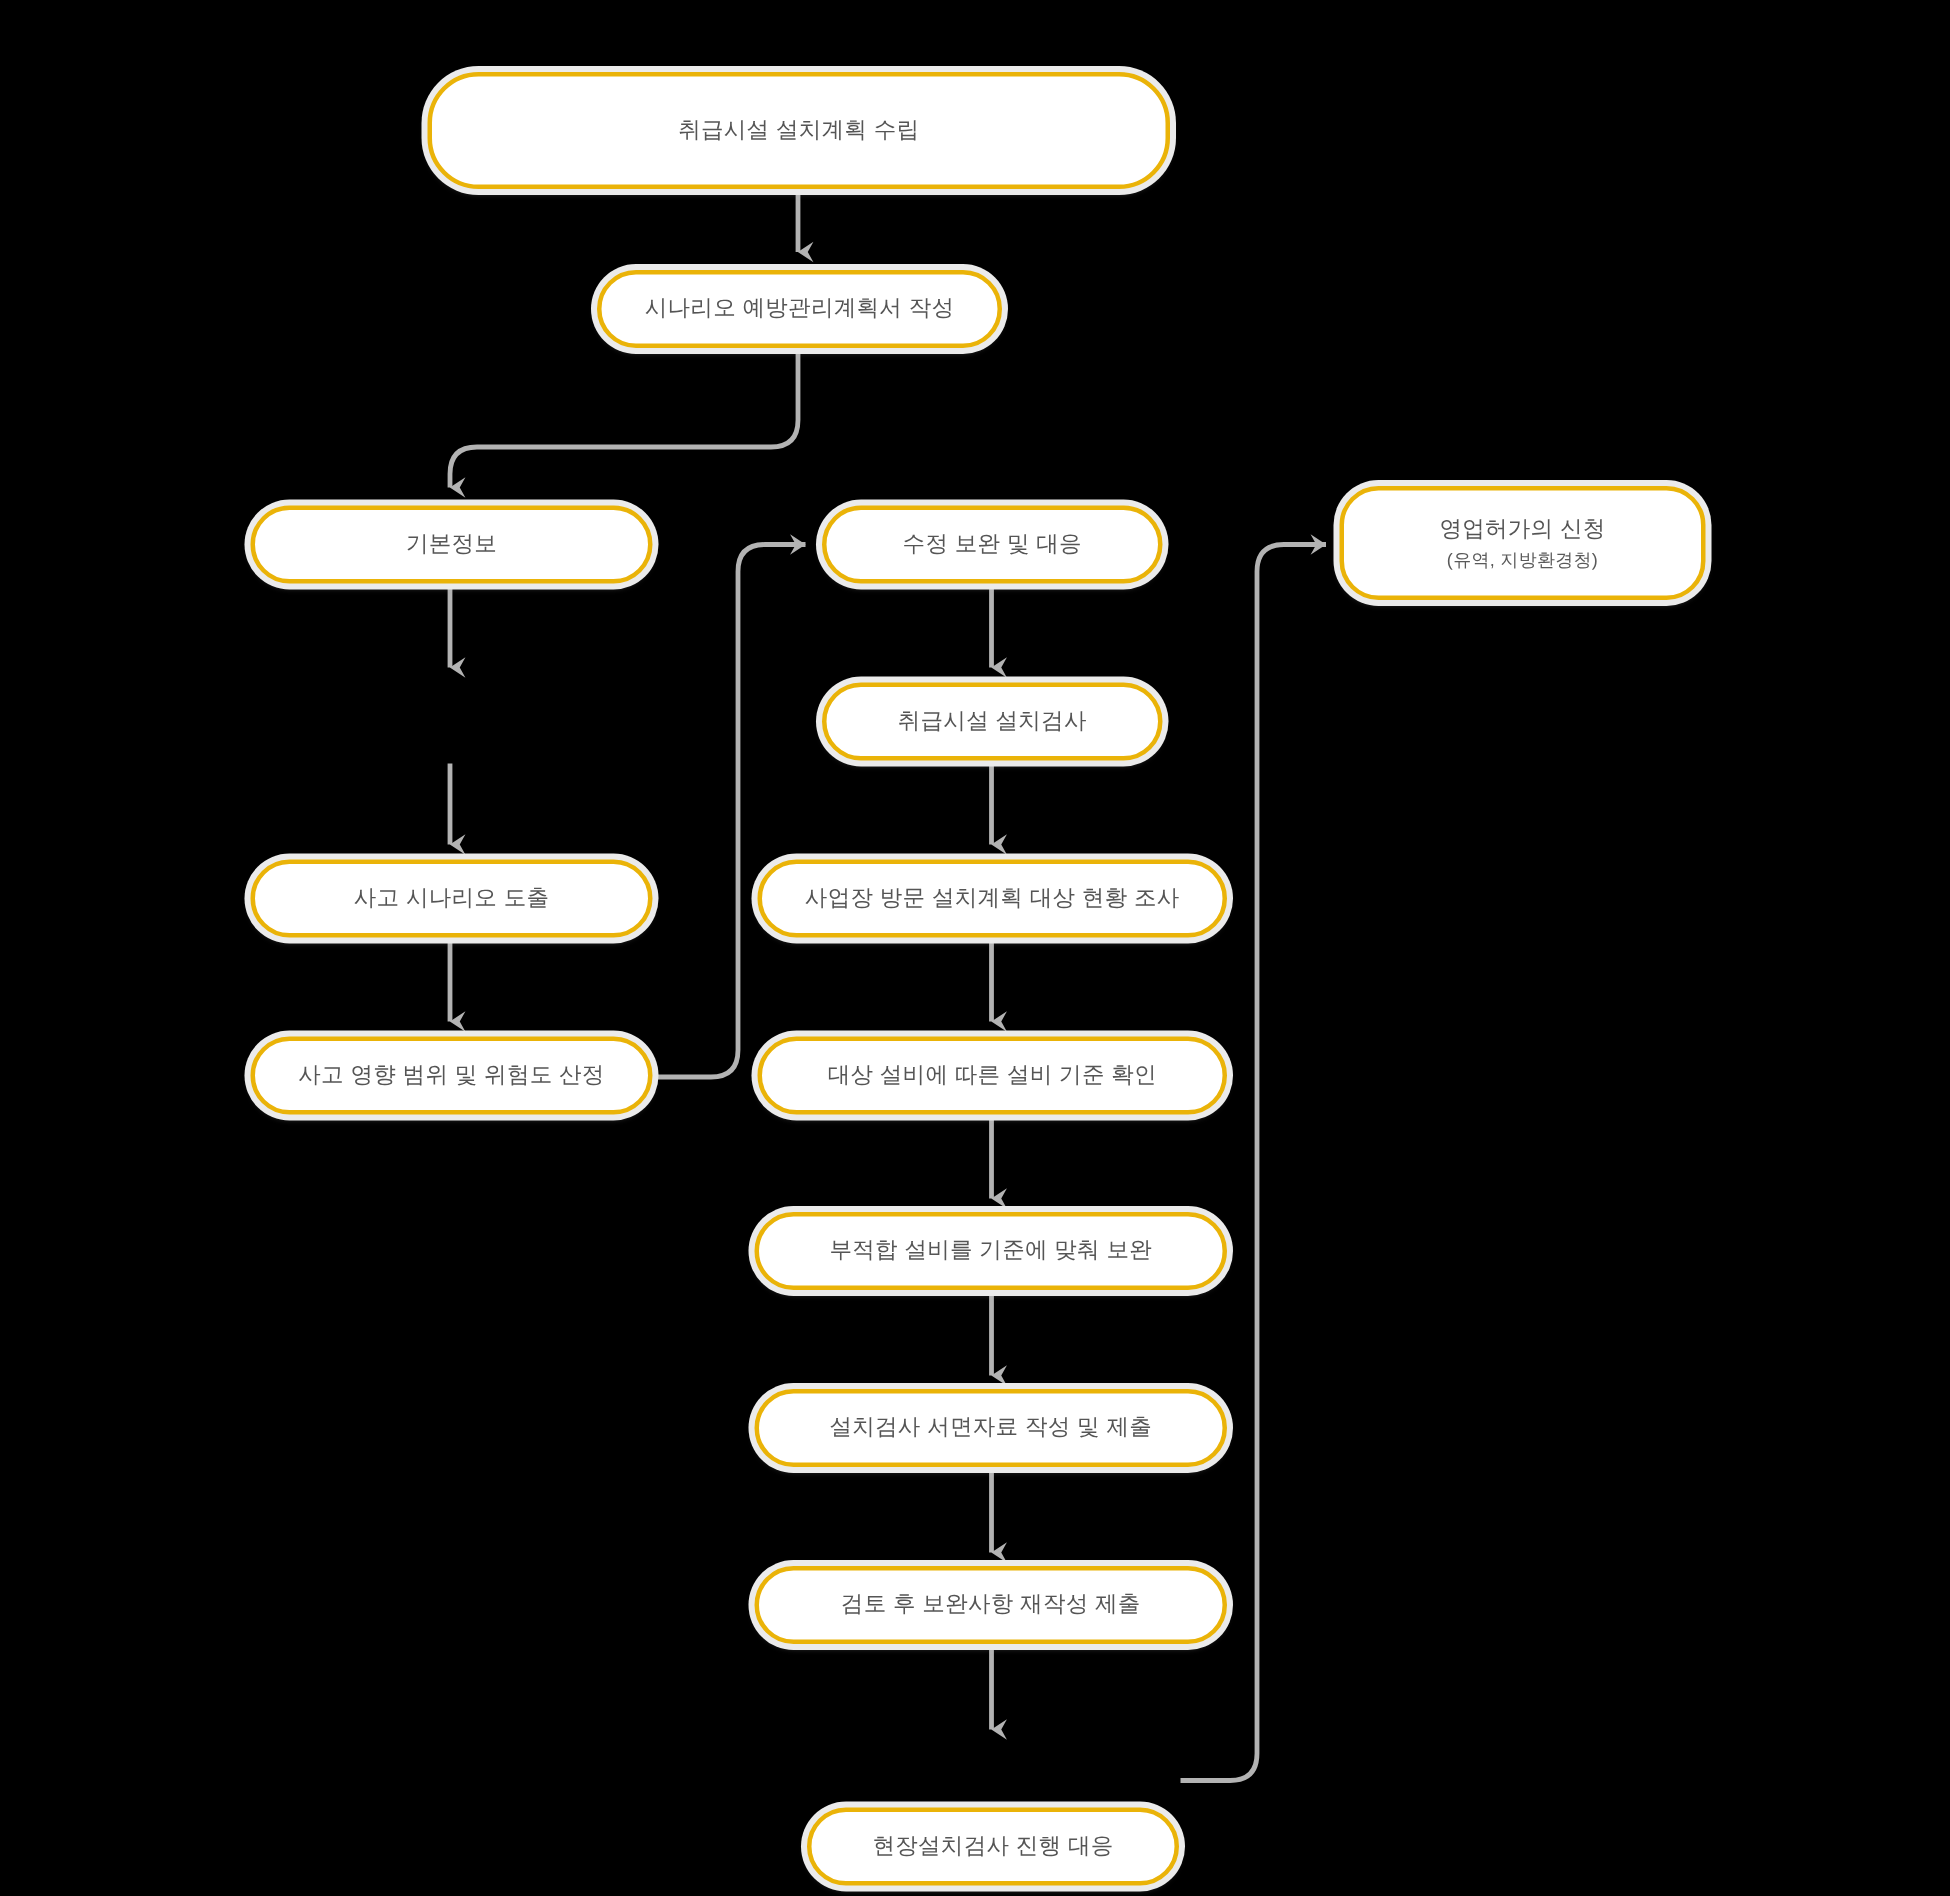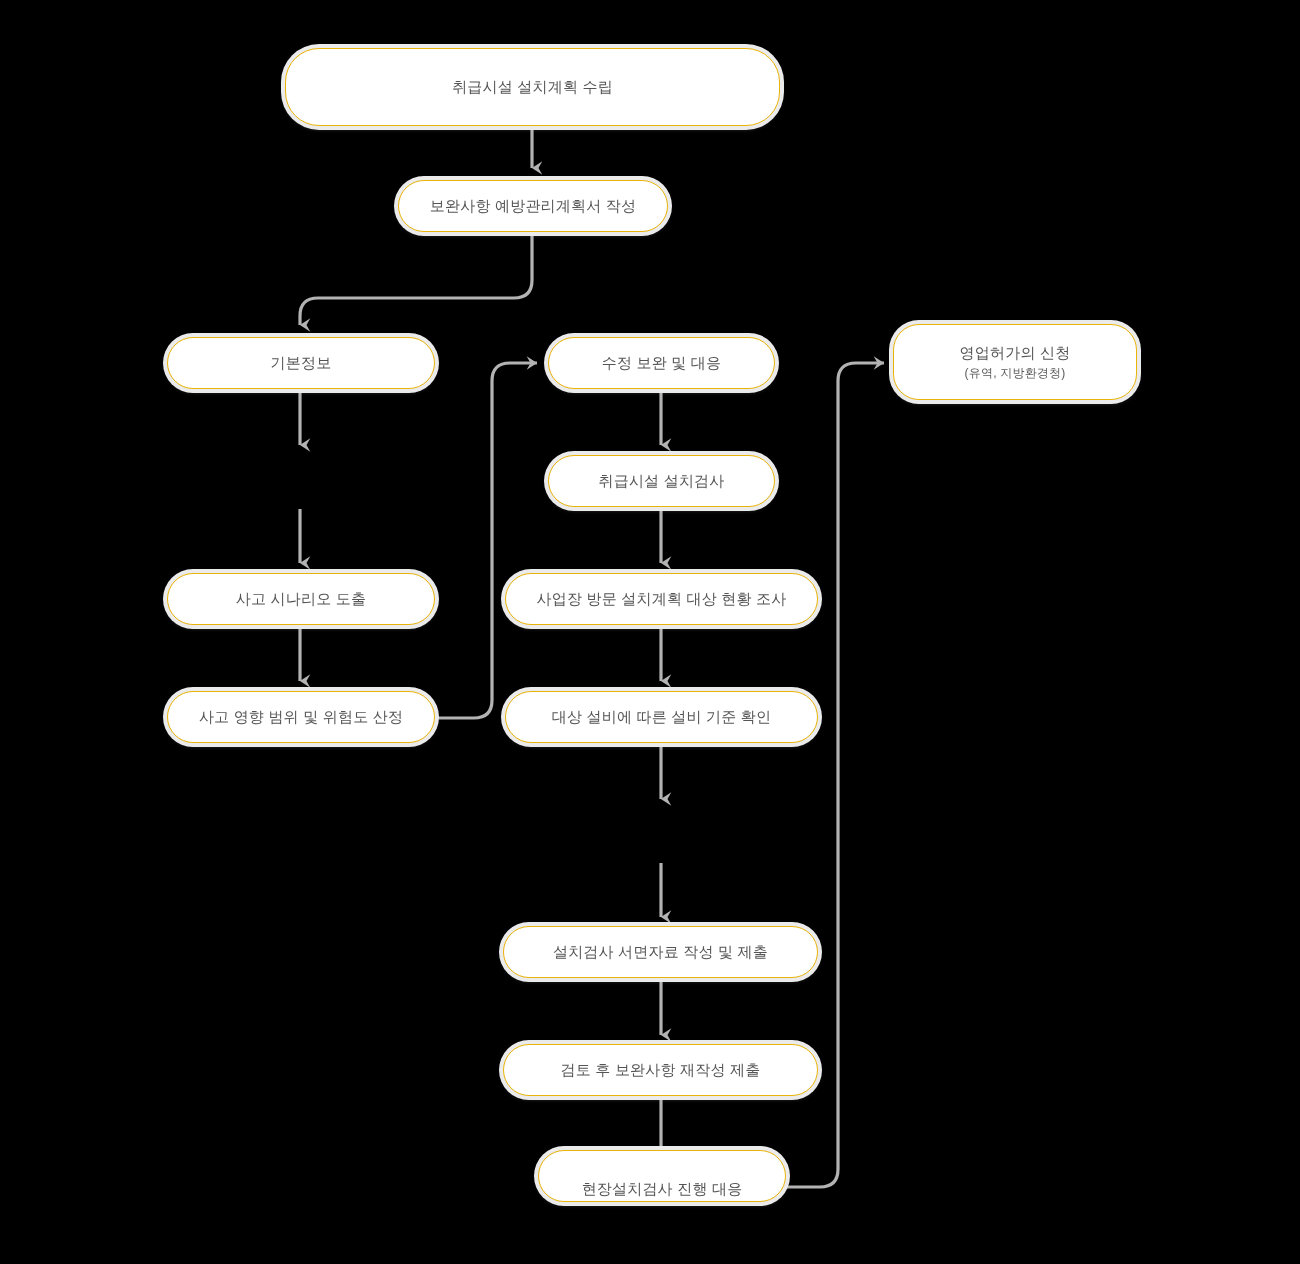--- a/index.html
+++ b/index.html
@@ -24,21 +24,21 @@
     top: 0; left: 0;
     width: 1300px;
     height: 1264px;
     display: block;
   }
   .node-box {
     position: absolute;
     box-sizing: border-box;
     background: #ffffff;
     border-radius: 26px;
-    border: 1px solid #eab308;
+    border: 3px solid #eab308;
     box-shadow: 0 0 0 4px #ebebeb, 0 2px 5px rgba(180,180,180,0.55);
     display: flex;
     flex-direction: column;
     align-items: center;
     justify-content: center;
     text-align: center;
     color: #555555;
     font-size: 15px;
     letter-spacing: 0.2px;
     line-height: 1.35;
@@ -98,21 +98,21 @@
 
       <path d="M 787 1187 L 820 1187 Q 838 1187 838 1169 L 838 381 Q 838 363 856 363 L 884 363" marker-end="url(#arrowRight)"></path>
     </g>
   </svg>
 
   <div class="node-box tall" style="left:285px; top:48px; width:495px; height:78px;">
     <span class="node-label">취급시설 설치계획 수립</span>
   </div>
 
   <div class="node-box" style="left:398px; top:180px; width:270px; height:52px;">
-    <span class="node-label">보완사항 예방관리계획서 작성</span>
+    <span class="node-label">시나리오 예방관리계획서 작성</span>
   </div>
 
   <div class="node-box" style="left:167px; top:337px; width:268px; height:52px;">
     <span class="node-label">기본정보</span>
   </div>
 
 
   <div class="node-box" style="left:167px; top:573px; width:268px; height:52px;">
     <span class="node-label">사고 시나리오 도출</span>
   </div>
@@ -130,30 +130,33 @@
   </div>
 
   <div class="node-box" style="left:505px; top:573px; width:313px; height:52px;">
     <span class="node-label">사업장 방문 설치계획 대상 현황 조사</span>
   </div>
 
   <div class="node-box" style="left:505px; top:691px; width:313px; height:52px;">
     <span class="node-label">대상 설비에 따른 설비 기준 확인</span>
   </div>
 
+  <div class="node-box" style="left:503px; top:808px; width:315px; height:52px;">
+    <span class="node-label">부적합 설비를 기준에 맞춰 보완</span>
+  </div>
 
   <div class="node-box" style="left:503px; top:926px; width:315px; height:52px;">
     <span class="node-label">설치검사 서면자료 작성 및 제출</span>
   </div>
 
   <div class="node-box" style="left:503px; top:1044px; width:315px; height:52px;">
     <span class="node-label">검토 후 보완사항 재작성 제출</span>
   </div>
 
-  <div class="node-box" style="left:538px; top:1150px; width:248px; height:52px;justify-content:flex-end;">
+  <div class="node-box" style="left:538px; top:1205px; width:248px; height:52px;">
     <span class="node-label">현장설치검사 진행 대응</span>
   </div>
 
   <div class="node-box" style="left:893px; top:324px; width:244px; height:76px;">
     <span class="node-label">영업허가의 신청</span>
     <span class="node-sublabel">(유역, 지방환경청)</span>
   </div>
 
 </div>
 

